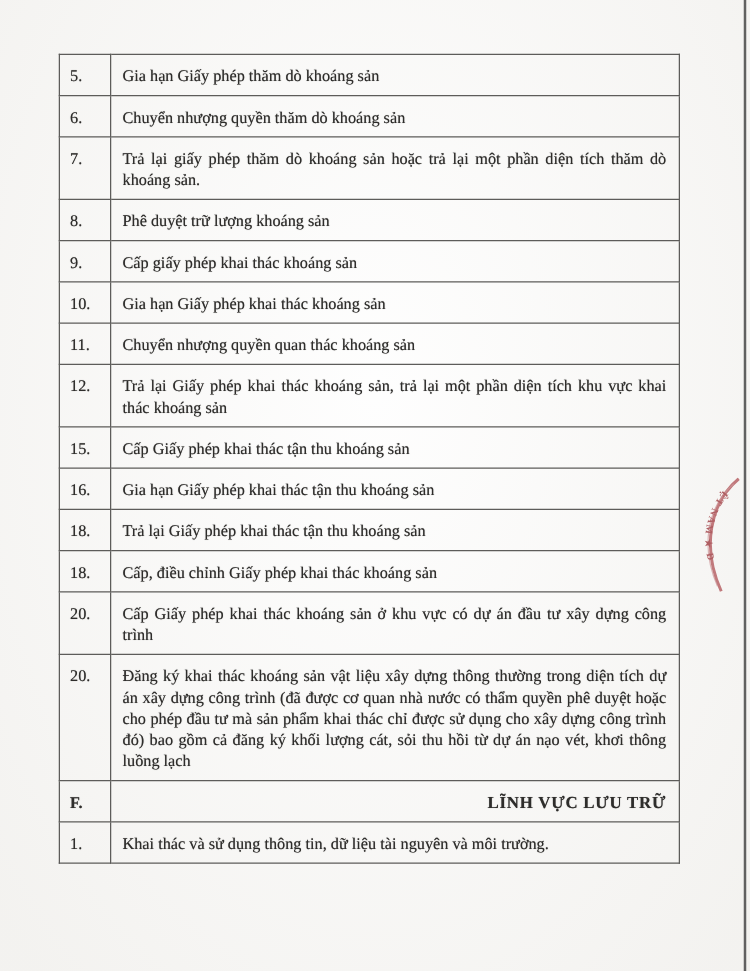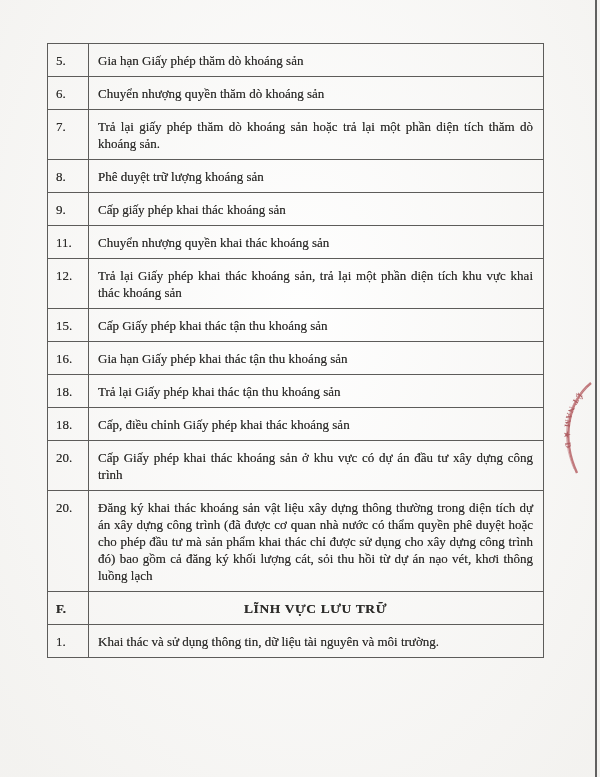--- a/index.html
+++ b/index.html
@@ -44,21 +44,21 @@
   }
   table.proc td.txt {
     text-align: justify;
   }
   table.proc tr.section-row td {
     font-weight: bold;
   }
   table.proc tr.section-row td.txt {
     letter-spacing: 0.6px;
     font-size: 13.5px;
-    text-align: center;
+    text-align: right;
   }
   .seal {
     position: absolute;
     top: 382px; left: 556px;
     width: 40px; height: 92px;
     opacity: 0.9;
   }
   .seal text {
     font-family: "Liberation Serif", serif;
     font-weight: bold;
@@ -87,22 +87,26 @@
       </tr>
       <tr>
         <td class="no">8.</td>
         <td class="txt">Phê duyệt trữ lượng khoáng sản</td>
       </tr>
       <tr>
         <td class="no">9.</td>
         <td class="txt">Cấp giấy phép khai thác khoáng sản</td>
       </tr>
       <tr>
+        <td class="no">10.</td>
+        <td class="txt">Gia hạn Giấy phép khai thác khoáng sản</td>
+      </tr>
+      <tr>
         <td class="no">11.</td>
-        <td class="txt">Chuyển nhượng quyền khai thác khoáng sản</td>
+        <td class="txt">Chuyển nhượng quyền quan thác khoáng sản</td>
       </tr>
       <tr>
         <td class="no">12.</td>
         <td class="txt">Trả lại Giấy phép khai thác khoáng sản, trả lại một phần diện tích khu vực khai thác khoáng sản</td>
       </tr>
       <tr>
         <td class="no">15.</td>
         <td class="txt">Cấp Giấy phép khai thác tận thu khoáng sản</td>
       </tr>
       <tr>

